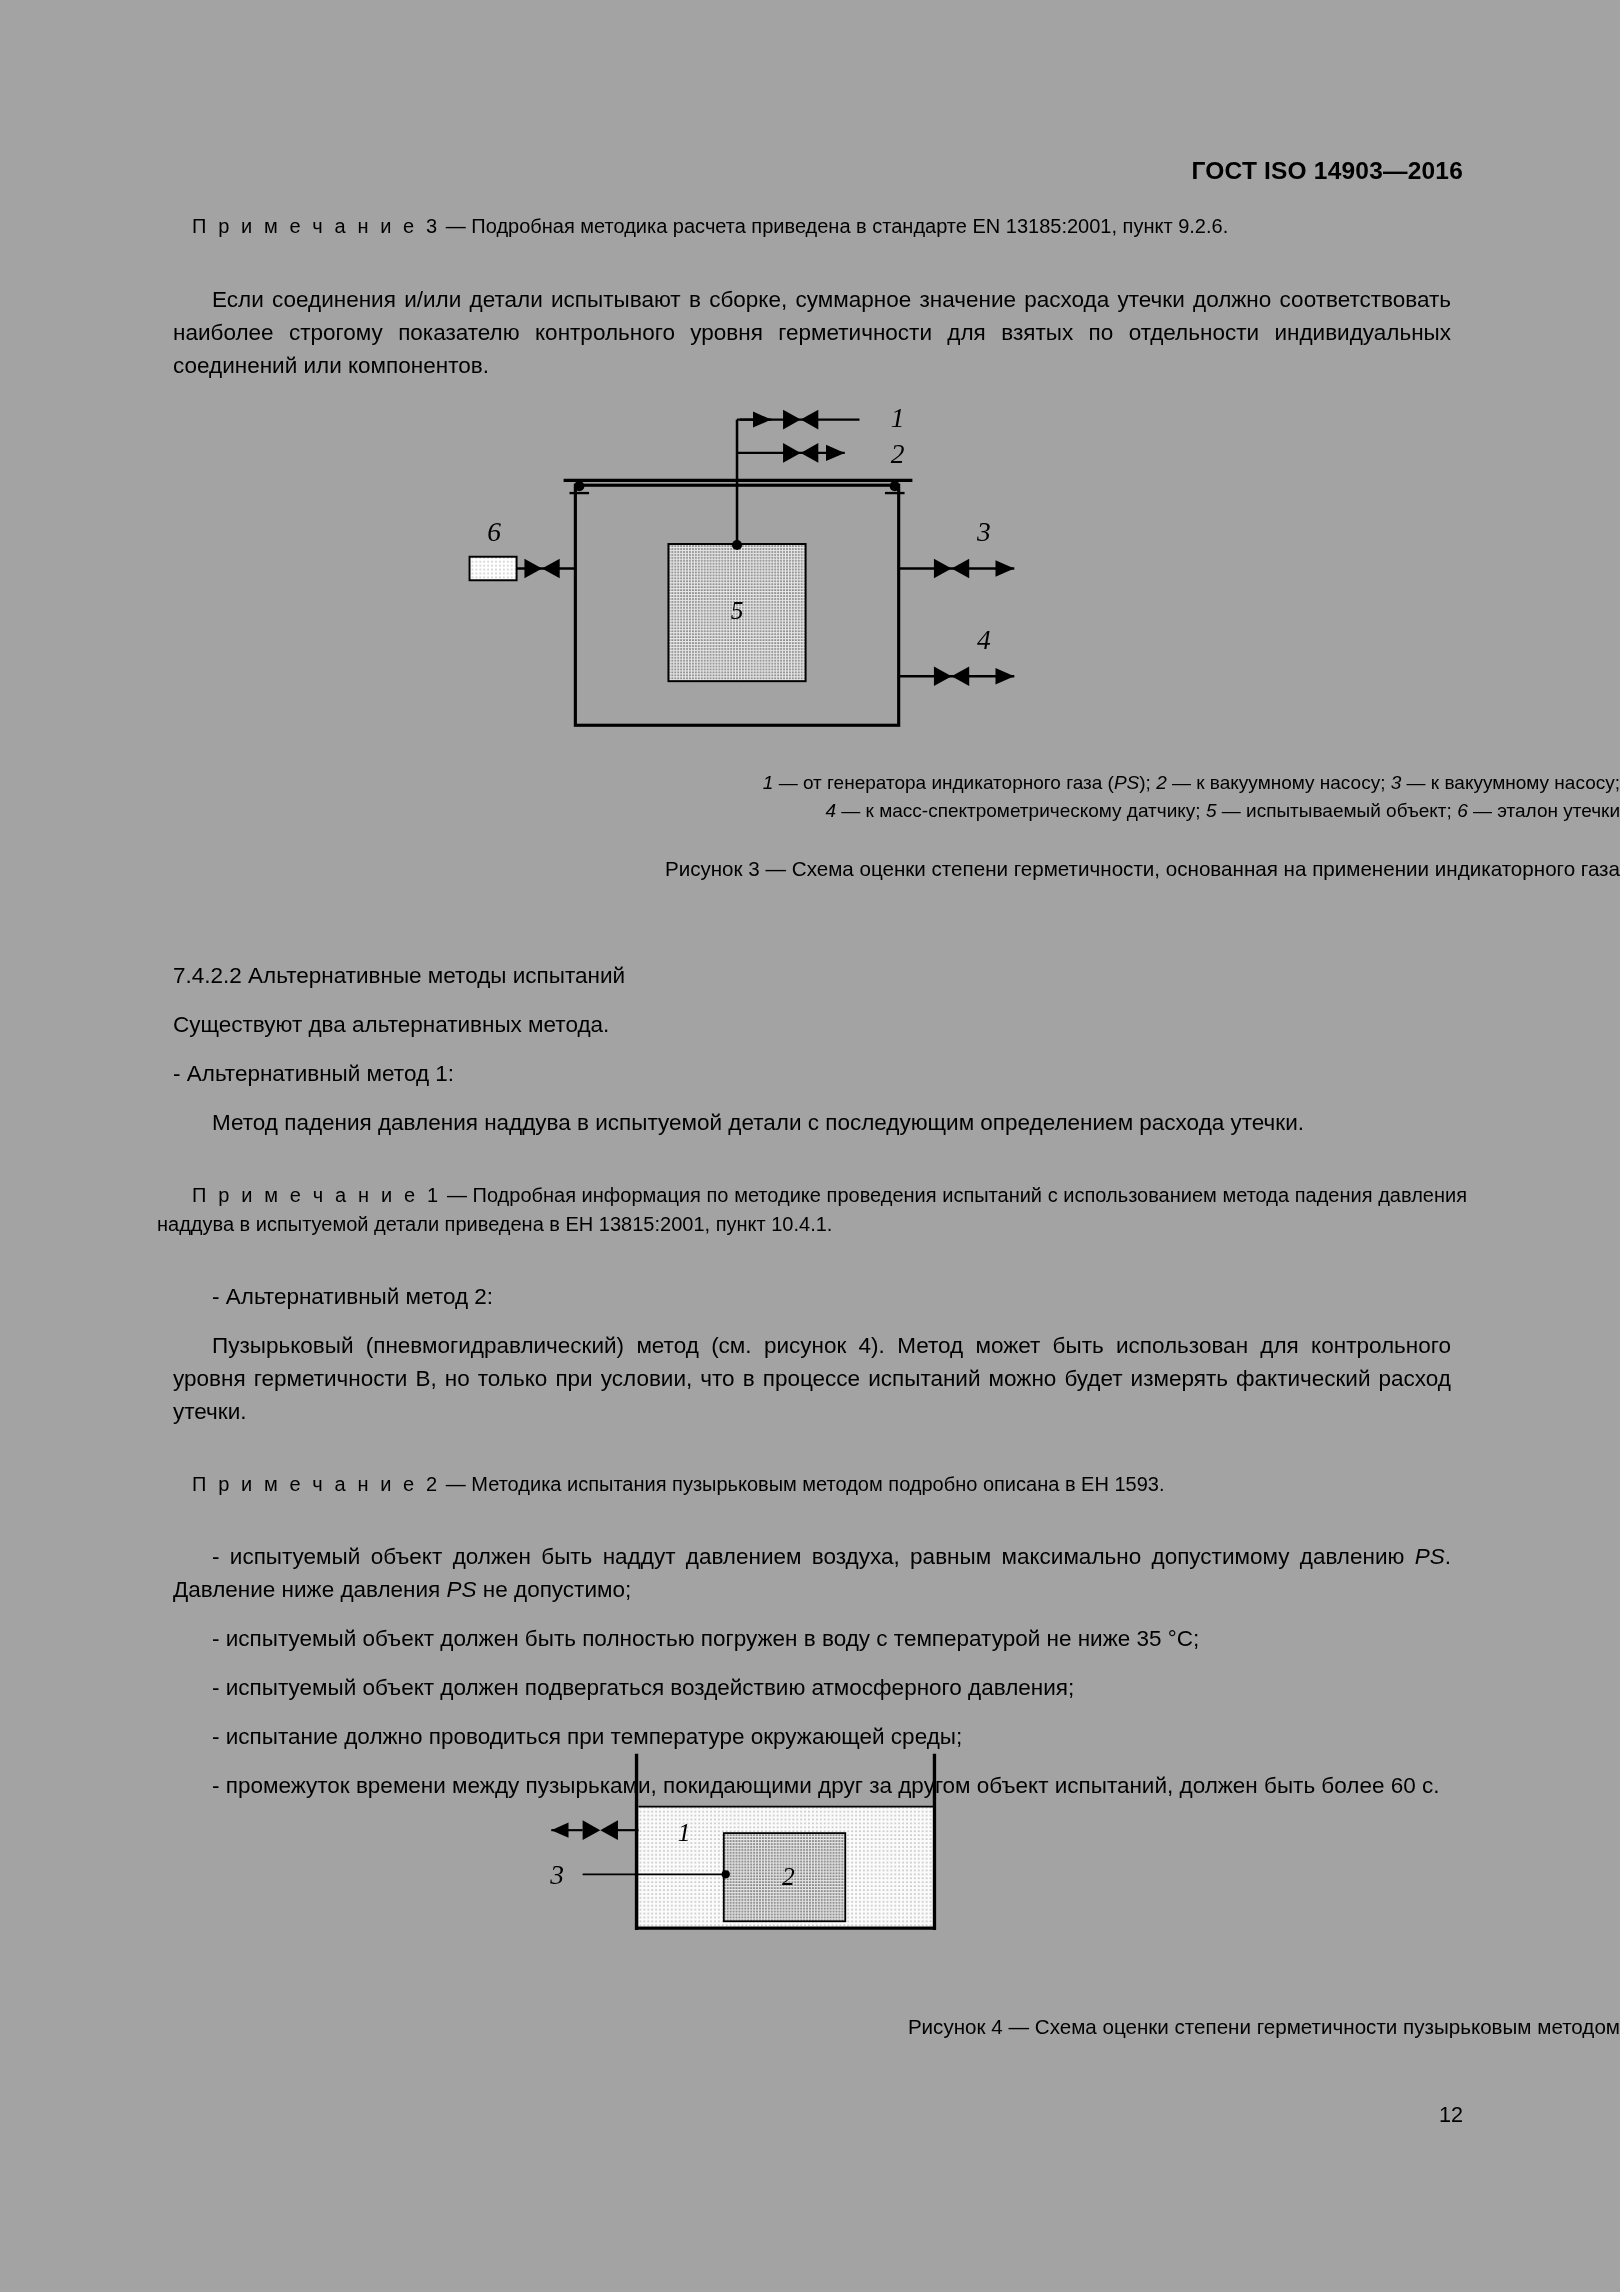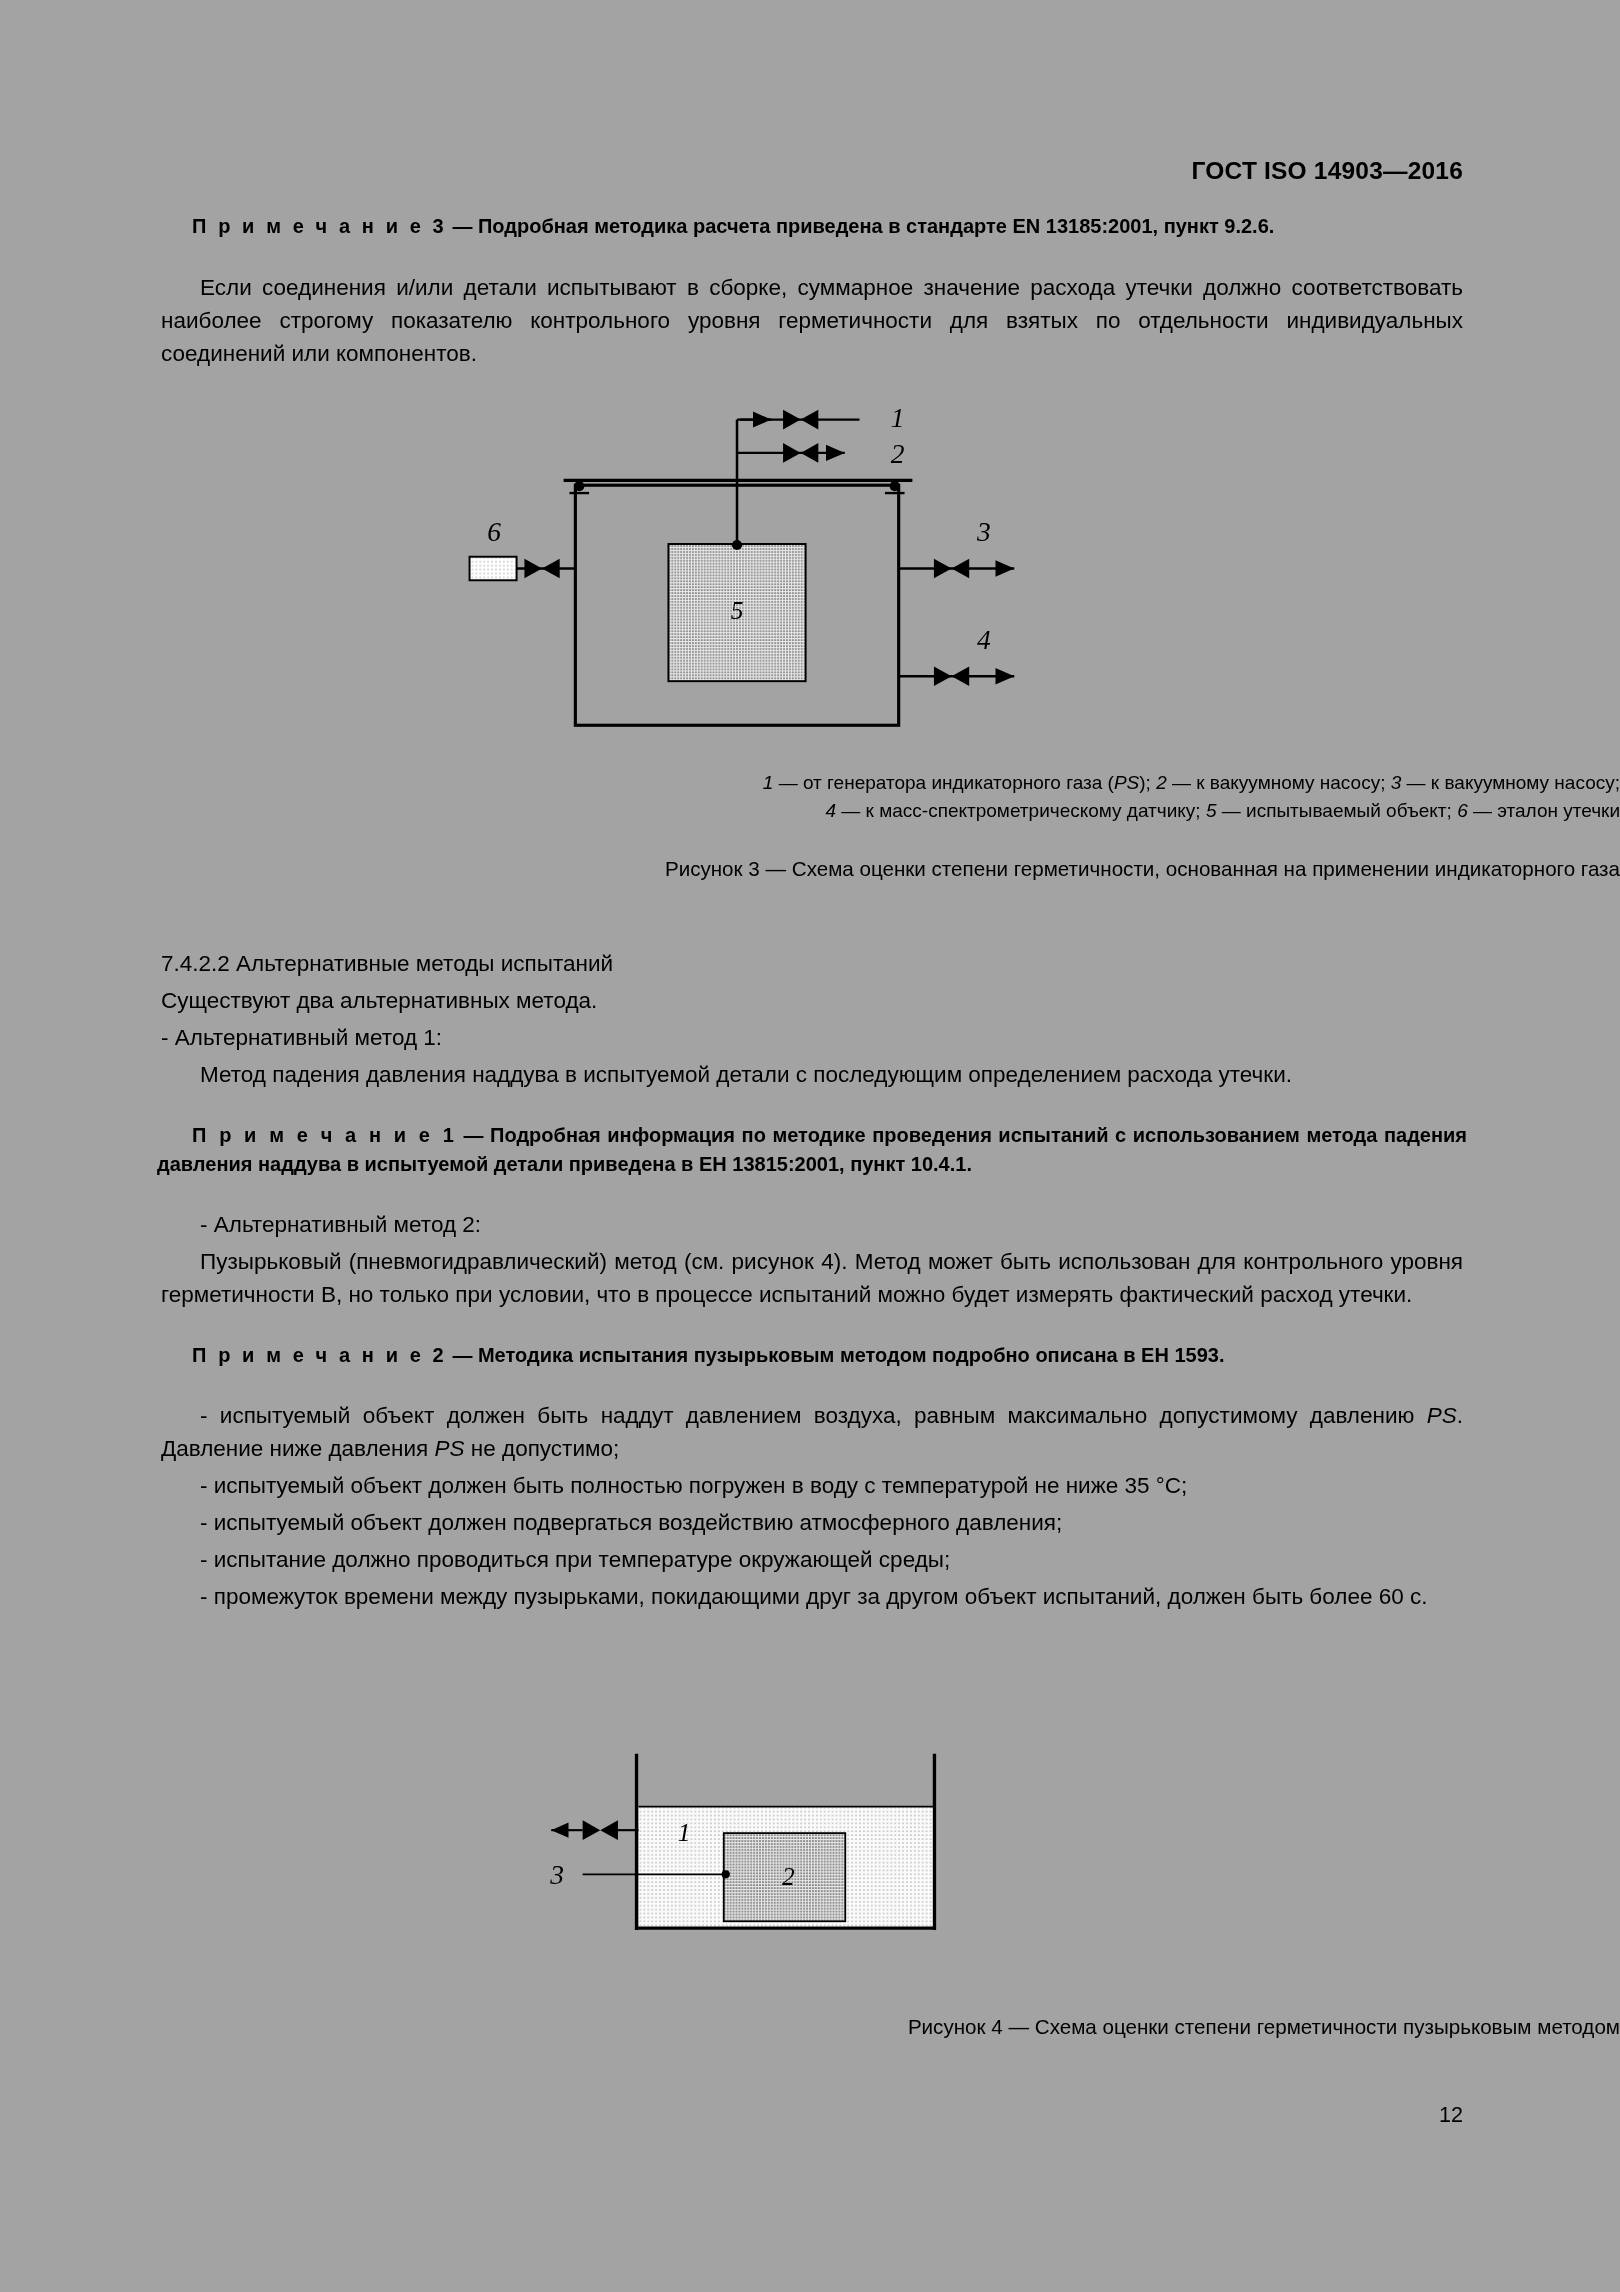--- a/index.html
+++ b/index.html
@@ -40,28 +40,27 @@
     top: 0;
     width: 1310px;
   }
 
   p.note {
     margin: 0;
     font-size: 20px;
     line-height: 29px;
     text-indent: 35px;
     text-align: justify;
-    font-weight: bold;
   }
   p.note .sp {
     letter-spacing: 3.1px;
   }
 
   p.body {
-    margin: 4px;
+    margin: 16px;
     font-size: 22.5px;
     line-height: 33px;
     text-align: justify;
   }
   p.body.indent { text-indent: 39px; }
   .spacer-md { height: 25.5px; }
 
   
   .figure {
     position: absolute;

